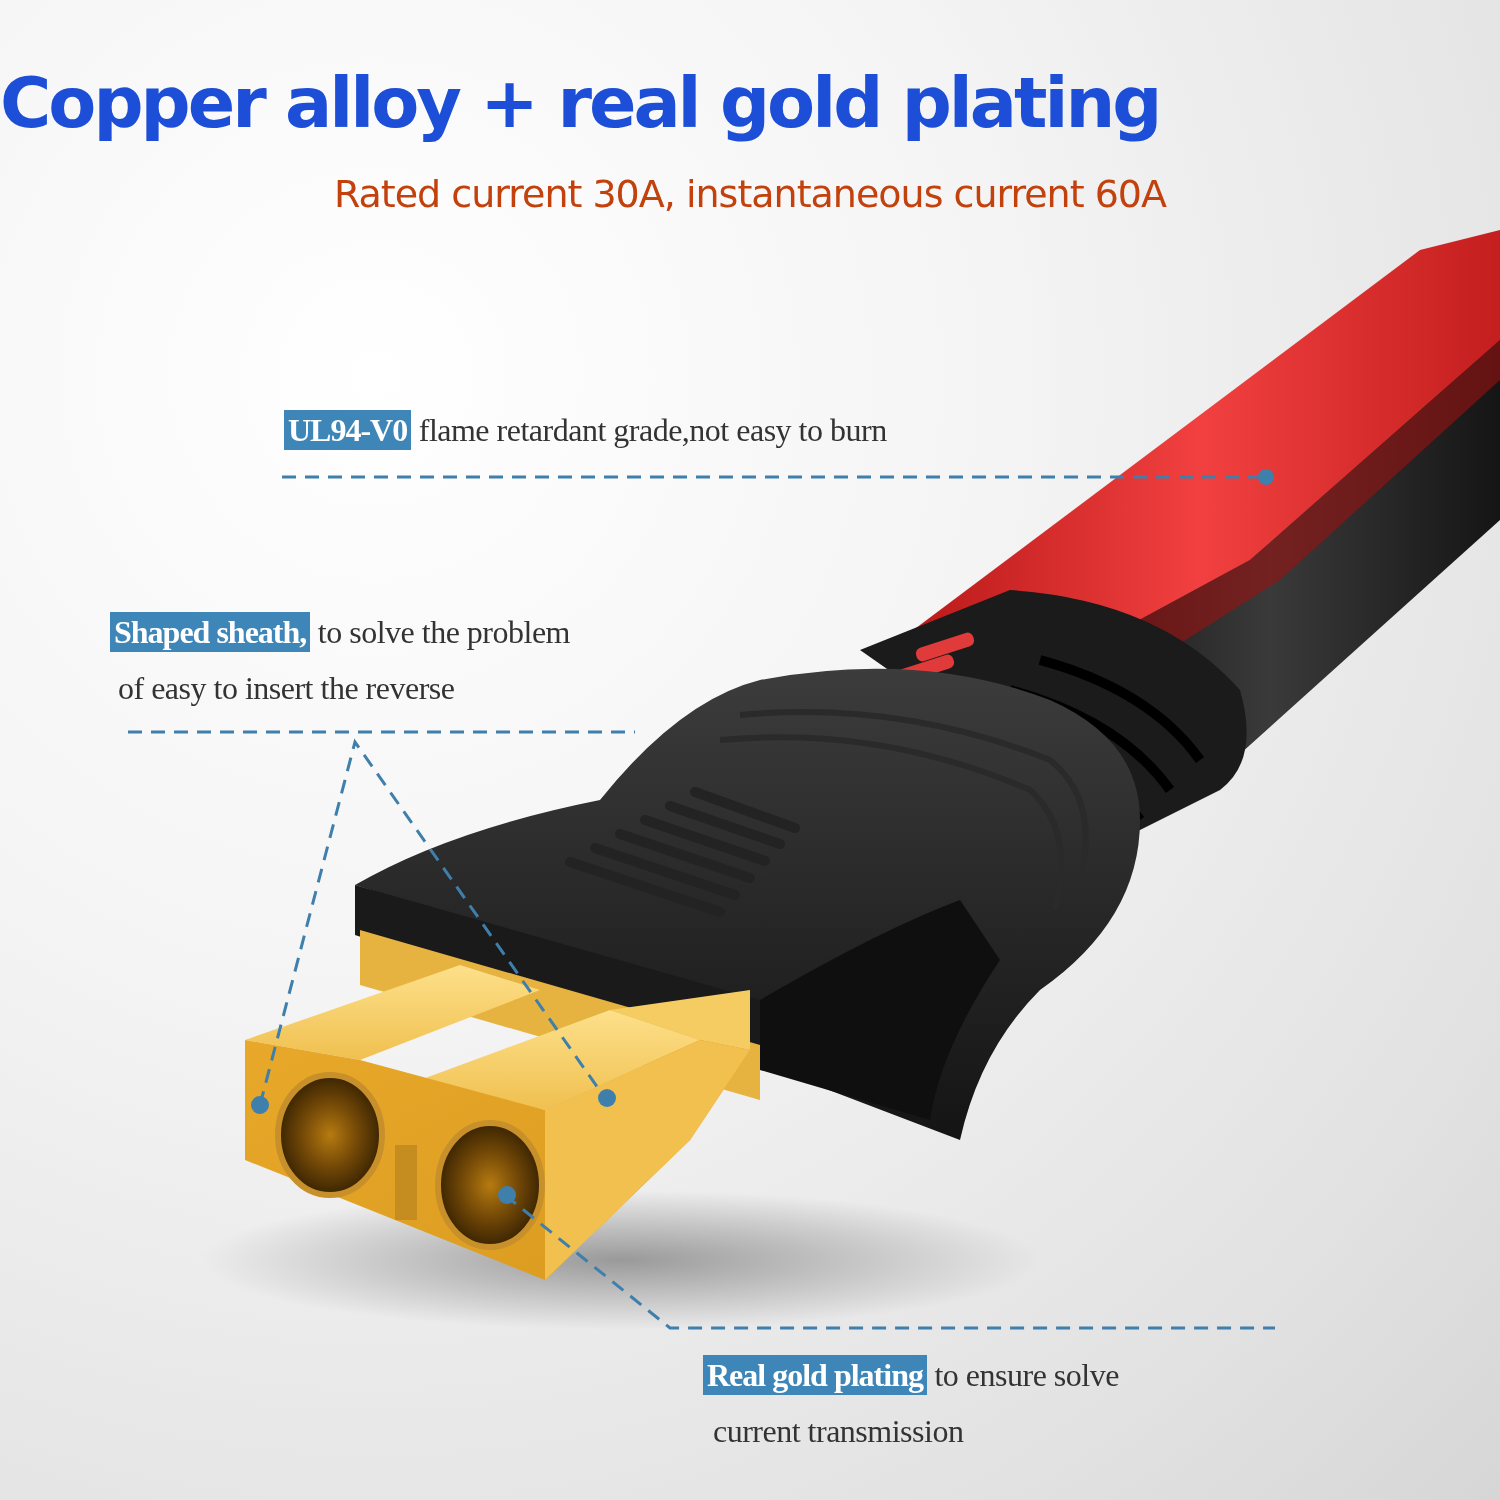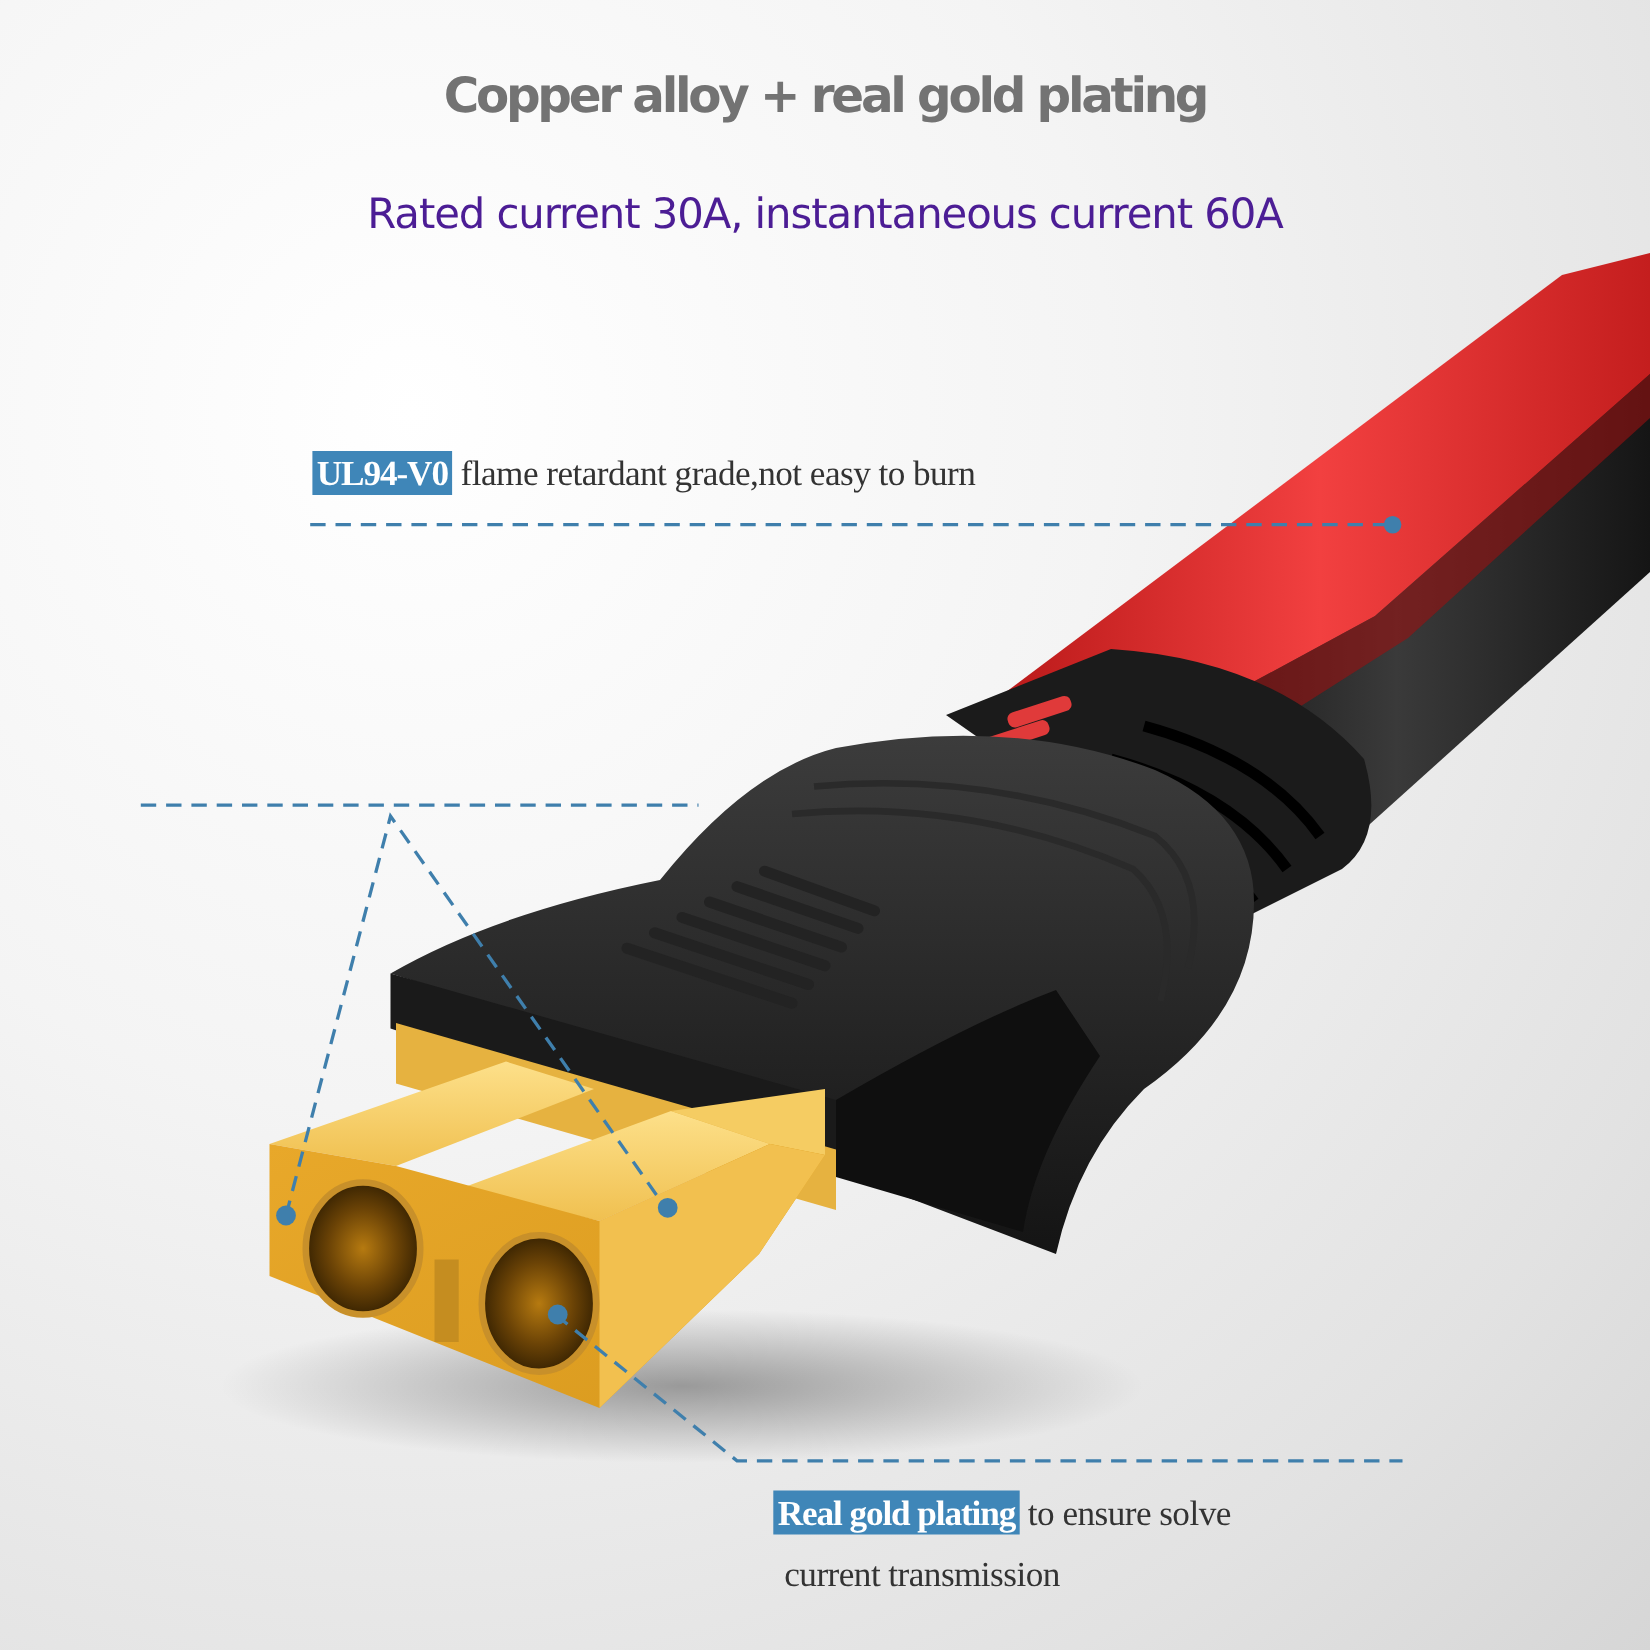--- a/index.html
+++ b/index.html
@@ -3,28 +3,28 @@
   <meta charset="utf-8">
   <style>
     html, body { margin: 0; padding: 0; }
     body {
       width: 1500px; height: 1500px; overflow: hidden; position: relative;
       background: radial-gradient(ellipse at 25% 25%, #ffffff 0%, #f4f4f4 40%, #e2e2e2 80%, #d6d6d6 100%);
       font-family: "DejaVu Sans", "Liberation Sans", sans-serif;
     }
     .canvas { position: absolute; inset: 0; }
     .title {
-      position: absolute; left: 0; right: 0; top: 62px; text-align: center;
+      position: absolute; left: 0; right: 0; top: 62px; text-align: left;
       font-family: "DejaVu Sans", sans-serif; font-weight: bold;
-      font-size: 44px; letter-spacing: -3px; color: #737373; white-space: nowrap;
+      font-size: 70px; letter-spacing: -3px; color: #1d4ed8; white-space: nowrap;
     }
     .subtitle {
       position: absolute; left: 0; right: 0; top: 172px; text-align: center;
       font-family: "DejaVu Sans", sans-serif; font-size: 38px; letter-spacing: -1px;
-      color: #4c1d95; white-space: nowrap;
+      color: #c2410c; white-space: nowrap;
     }
     .callout {
       position: absolute; font-family: Liberation Serif, serif; font-size: 32px;
       color: #333; line-height: 56px; white-space: nowrap; letter-spacing: -0.5px;
     }
     .hl {
       background: #3f86b8; color: #fff; font-weight: bold; padding: 2px 4px; letter-spacing: -1px;
     }
     svg.art { position: absolute; left: 0; top: 0; }
   </style>
@@ -128,19 +128,23 @@
     </g>
   </svg>
 
   <div class="title">Copper alloy + real gold plating</div>
   <div class="subtitle">Rated current 30A, instantaneous current 60A</div>
 
   <div class="callout" style="left:284px; top:402px;">
     <span class="hl">UL94-V0</span><span> flame retardant grade,not easy to burn</span>
   </div>
 
+  <div class="callout" style="left:110px; top:604px;">
+    <div><span class="hl">Shaped sheath,</span><span> to solve the problem</span></div>
+    <div style="padding-left:8px;">of easy to insert the reverse</div>
+  </div>
 
   <div class="callout" style="left:703px; top:1347px;">
     <div><span class="hl">Real gold plating</span><span> to ensure solve</span></div>
     <div style="padding-left:10px;">current transmission</div>
   </div>
 
 </div>
 
 </body></html>

